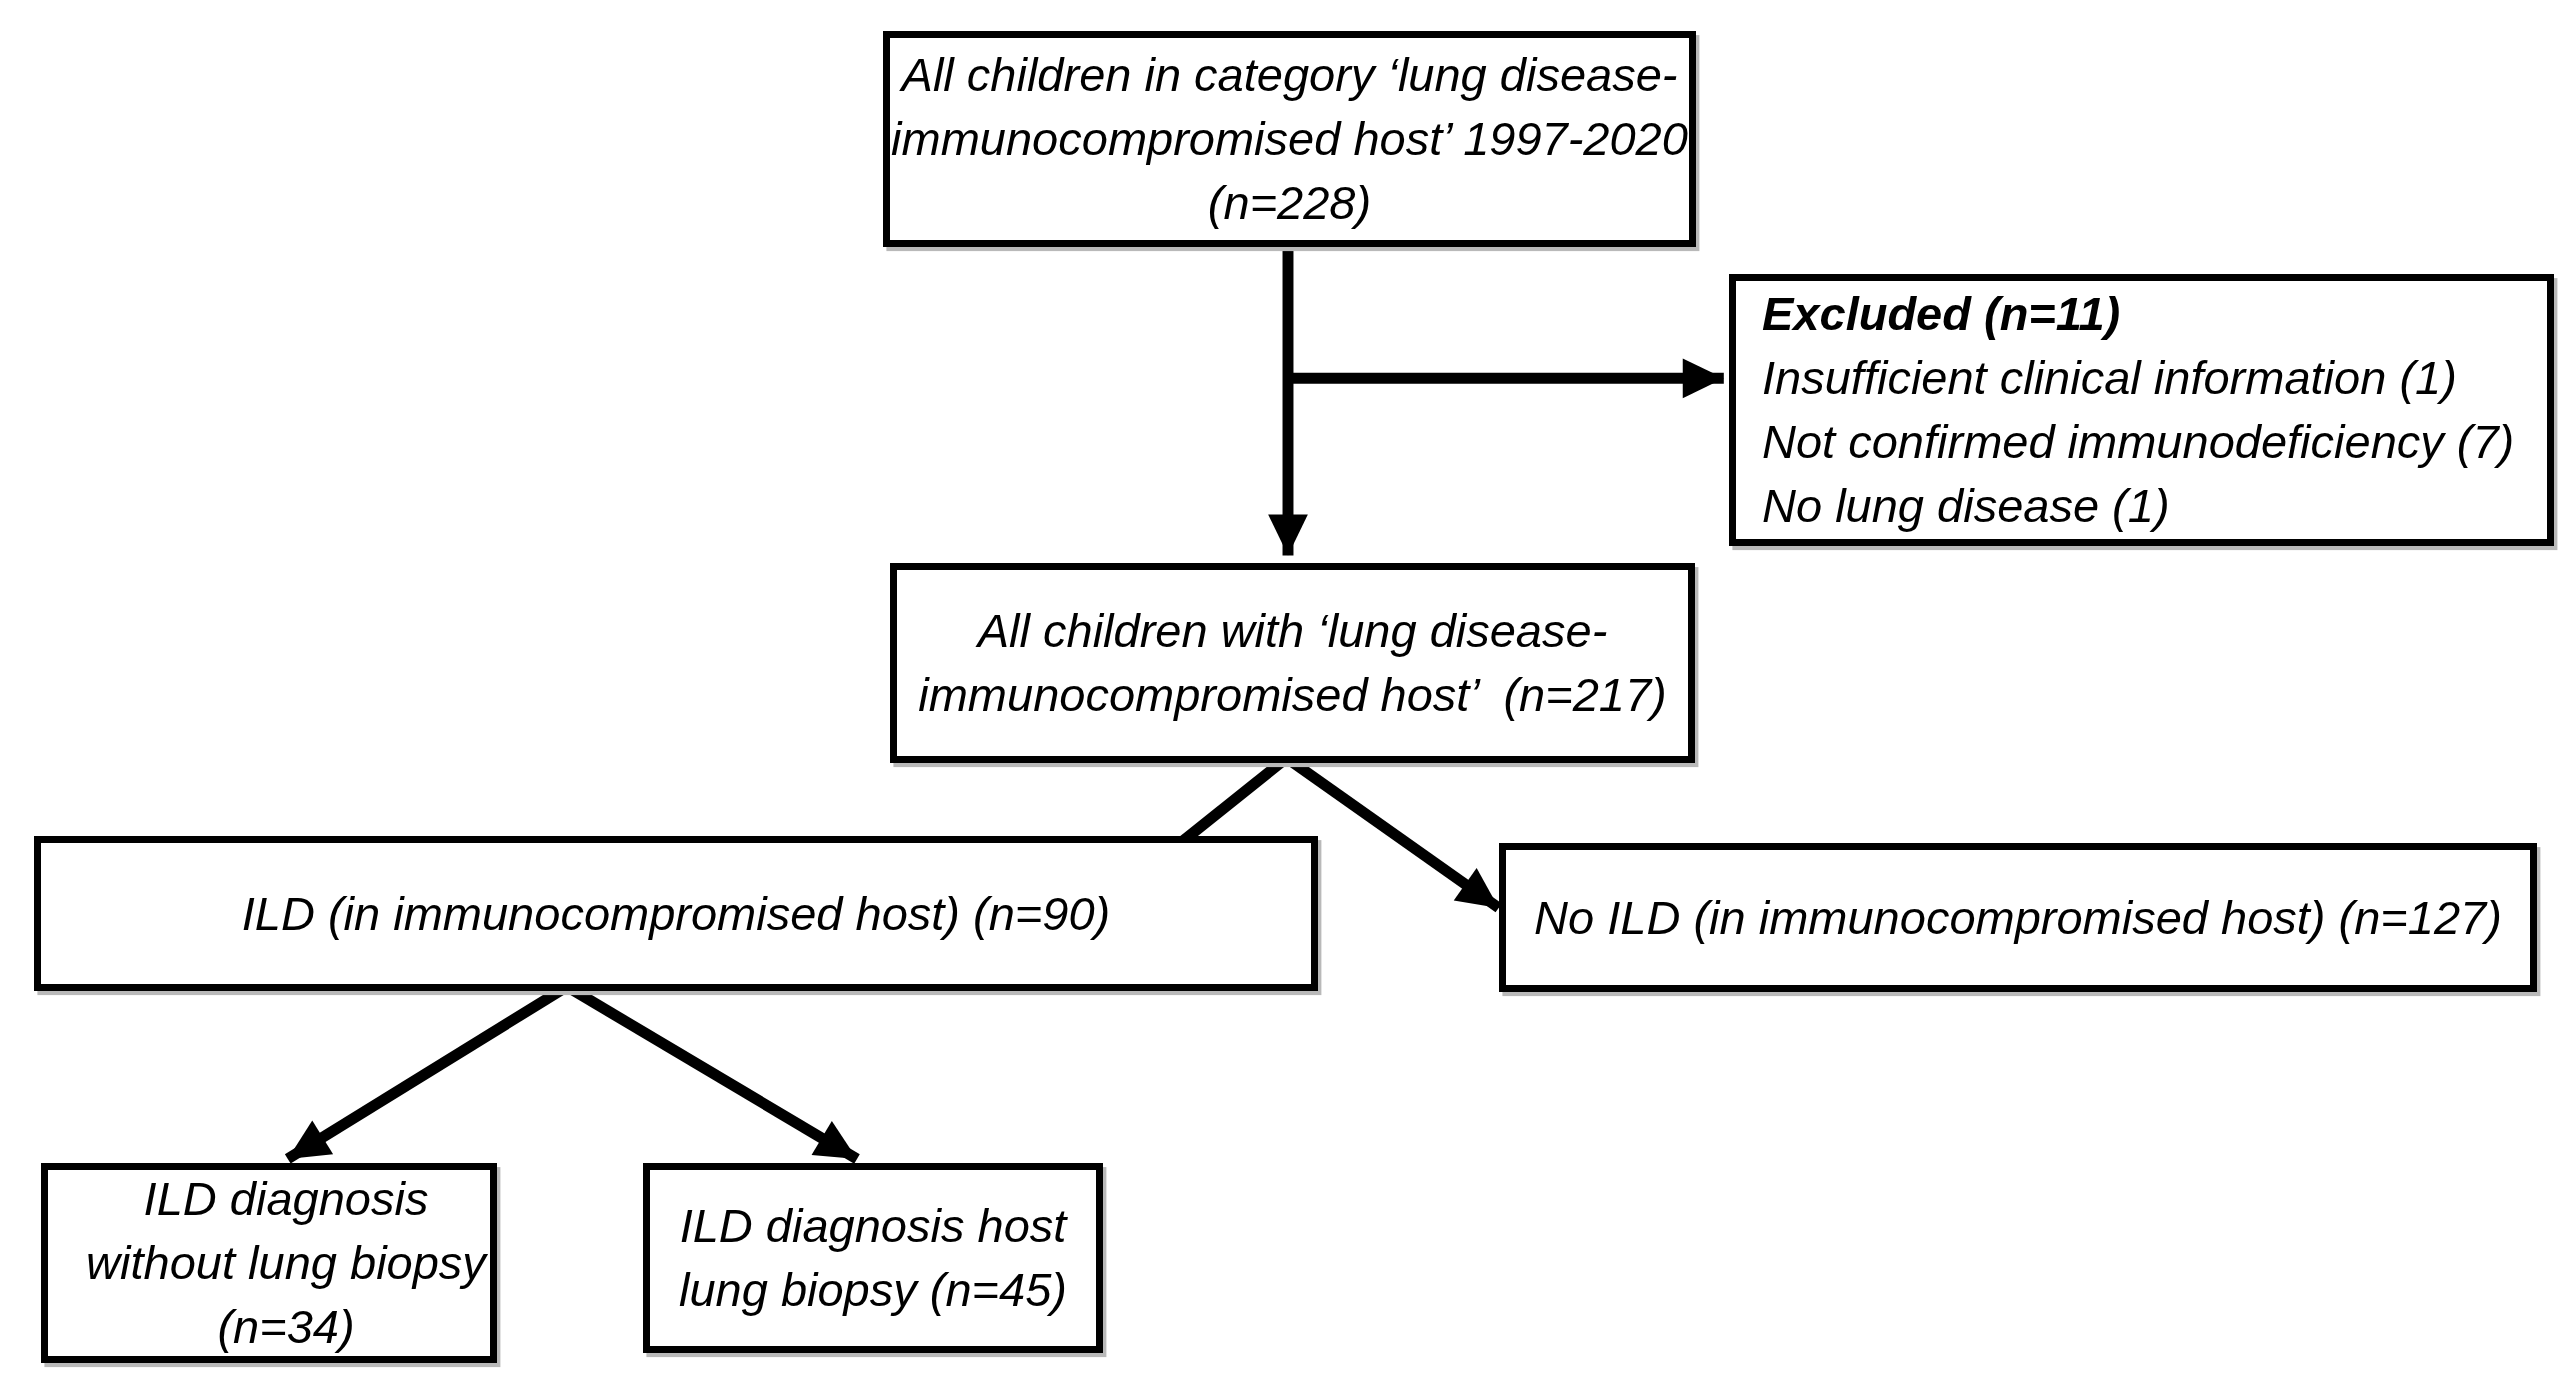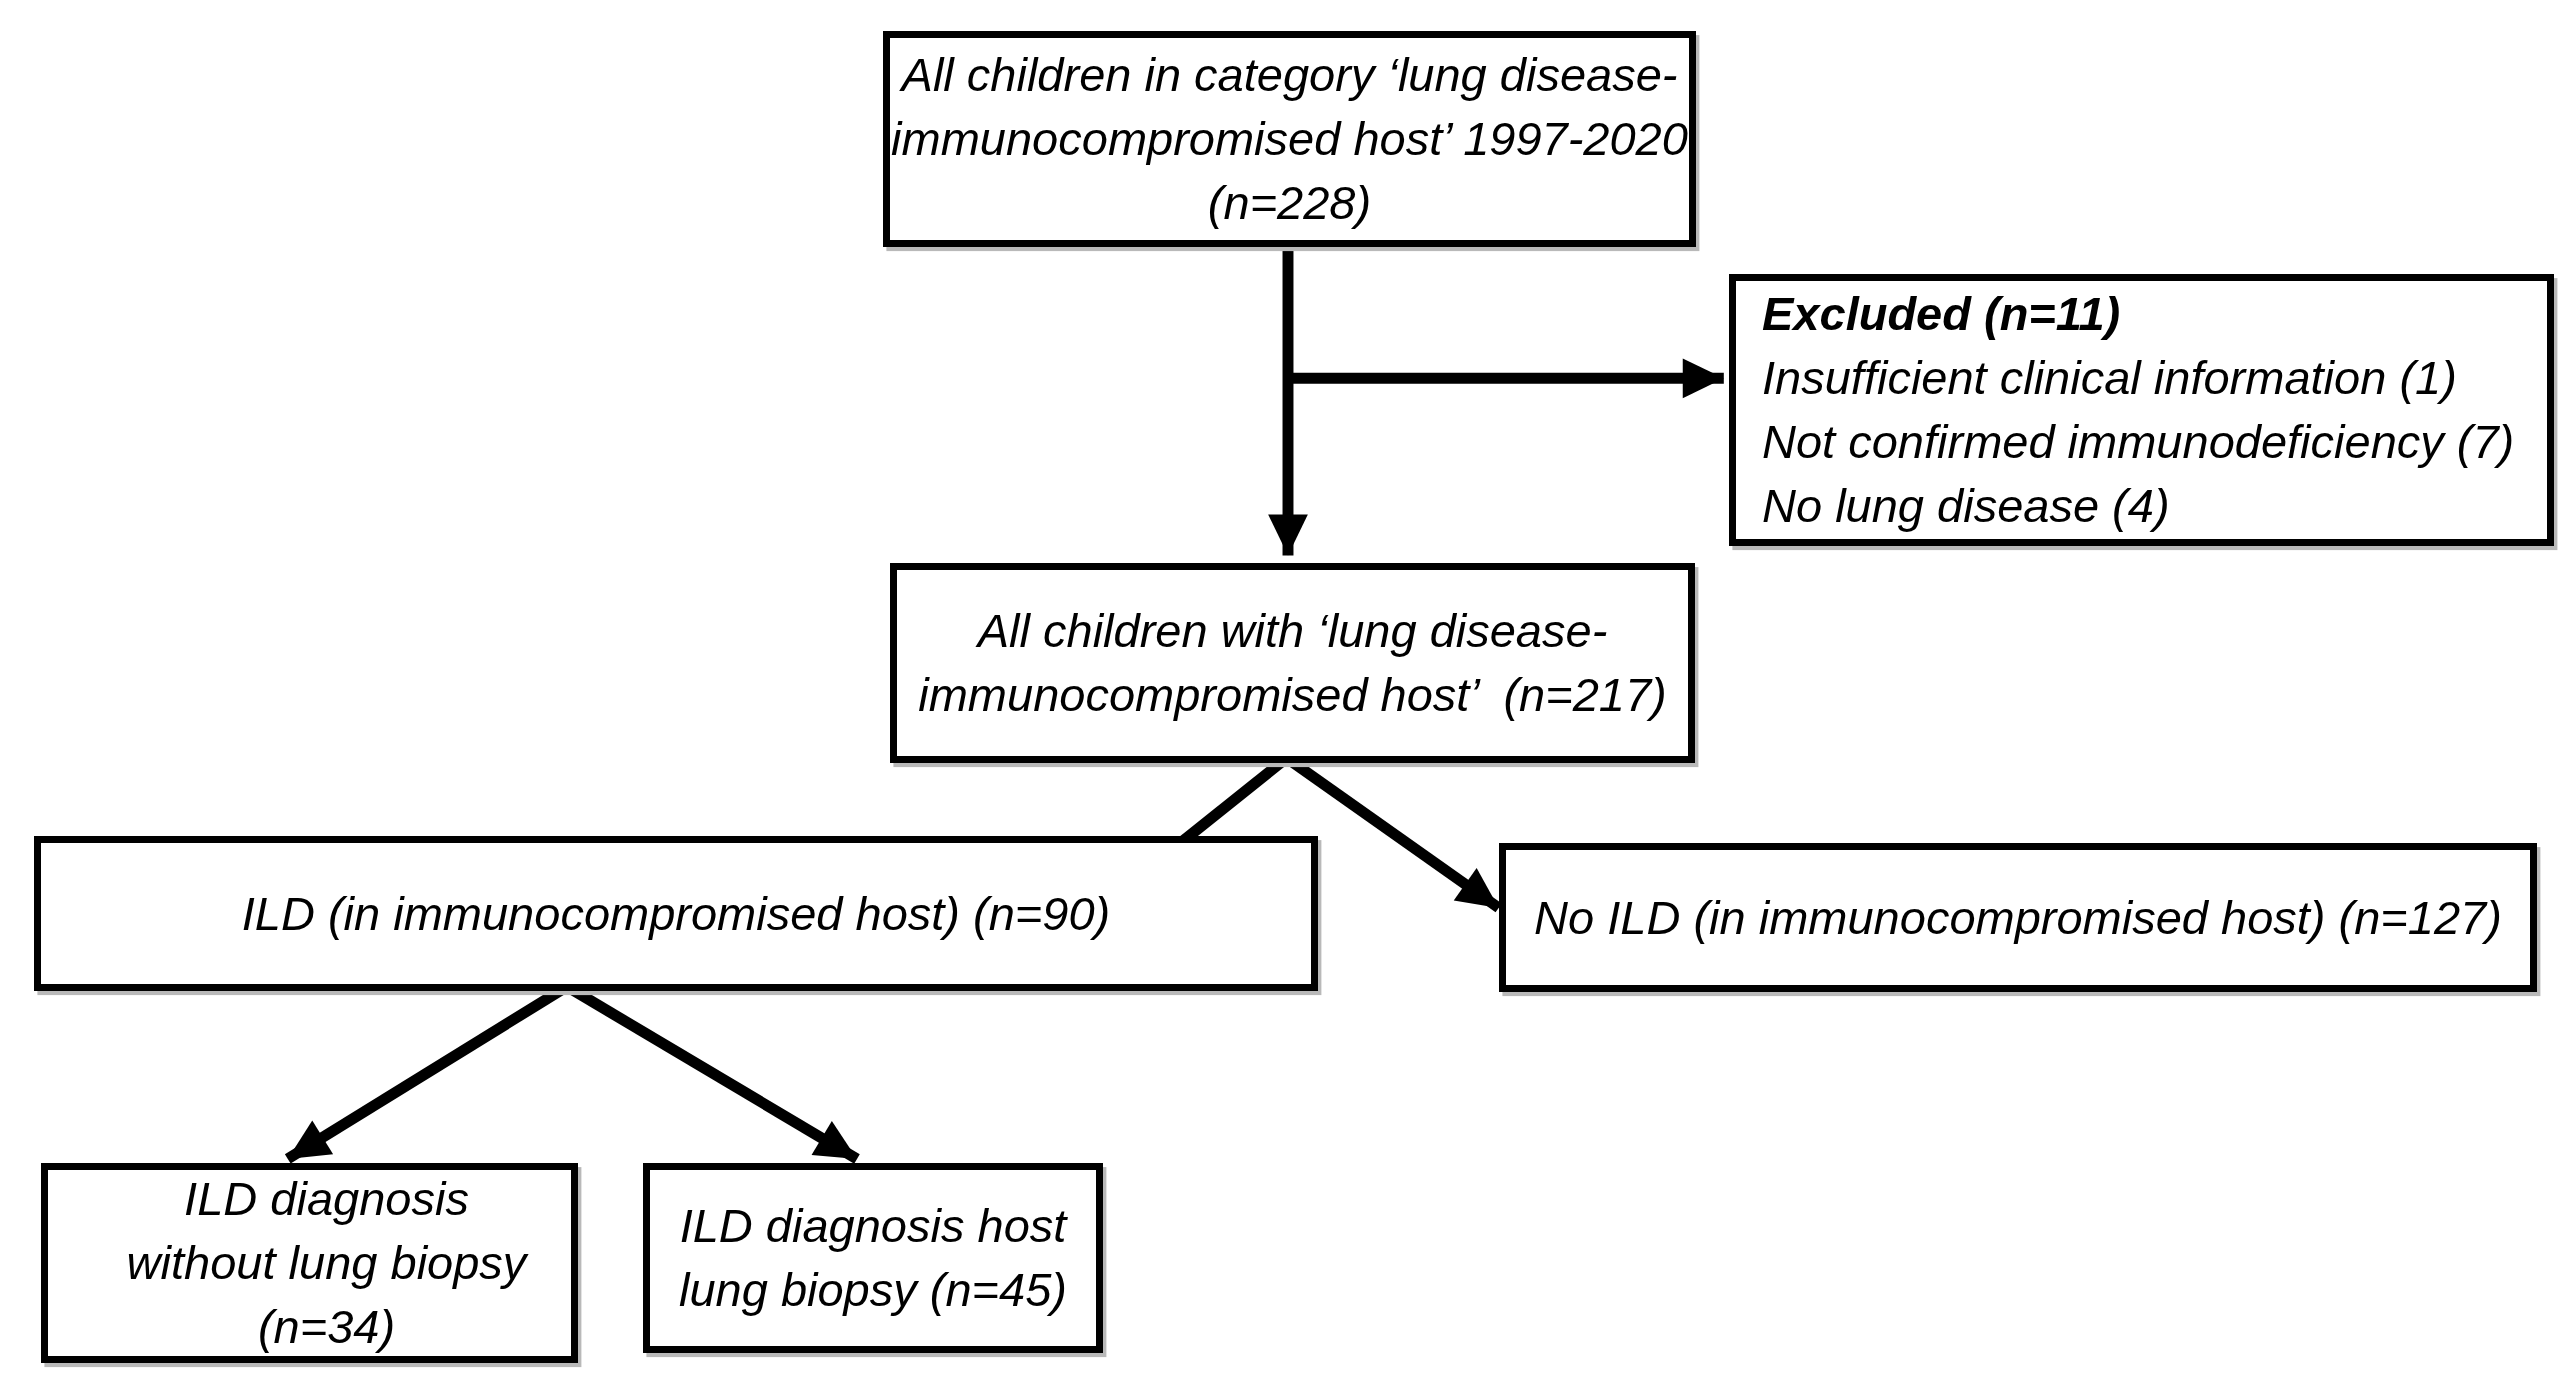--- a/index.html
+++ b/index.html
@@ -34,21 +34,21 @@
   }
   .box .ln { white-space: pre-wrap; }
   .box-source   { left: 883px; top: 31px;   width: 813px; height: 216px; }
   .box-excluded { left: 1729px; top: 274px;  width: 825px; height: 272px;
                   align-items: flex-start; text-align: left;
                   padding-left: 26px; padding-right: 5.5px; }
   .box-excluded .title { font-weight: bold; }
   .box-included { left: 890px; top: 563px;  width: 805px; height: 200px; }
   .box-ild      { left: 34px;   top: 836px; width: 1284px; height: 155px; }
   .box-no-ild   { left: 1499px; top: 843px; width: 1038px; height: 149px; }
-  .box-no-biopsy{ left: 41px;   top: 1163px; width: 537px;  height: 200px; padding-left: 34px; }
+  .box-no-biopsy{ left: 41px;   top: 1163px; width: 456px;  height: 200px; padding-left: 34px; }
   .box-biopsy   { left: 643px;  top: 1163px; width: 460px;  height: 190px; }
   .connectors path.line {
     stroke: #000000;
     stroke-width: 16px;
     fill: none;
   }
 </style>
 </head>
 <body>
 
@@ -71,21 +71,21 @@
   <div class="box box-source">
     <span class="ln">All children in category ‘lung disease-</span>
     <span class="ln">immunocompromised host’ 1997-2020</span>
     <span class="ln">(n=228)</span>
   </div>
 
   <div class="box box-excluded">
     <span class="ln title">Excluded (n=11)</span>
     <span class="ln">Insufficient clinical information (1)</span>
     <span class="ln">Not confirmed immunodeficiency (7)</span>
-    <span class="ln">No lung disease (4)</span>
+    <span class="ln">No lung disease (1)</span>
   </div>
 
   <div class="box box-included">
     <span class="ln">All children with ‘lung disease-</span>
     <span class="ln">immunocompromised host’  (n=217)</span>
   </div>
 
   <div class="box box-ild">
     <span class="ln">ILD (in immunocompromised host) (n=90)</span>
   </div>

